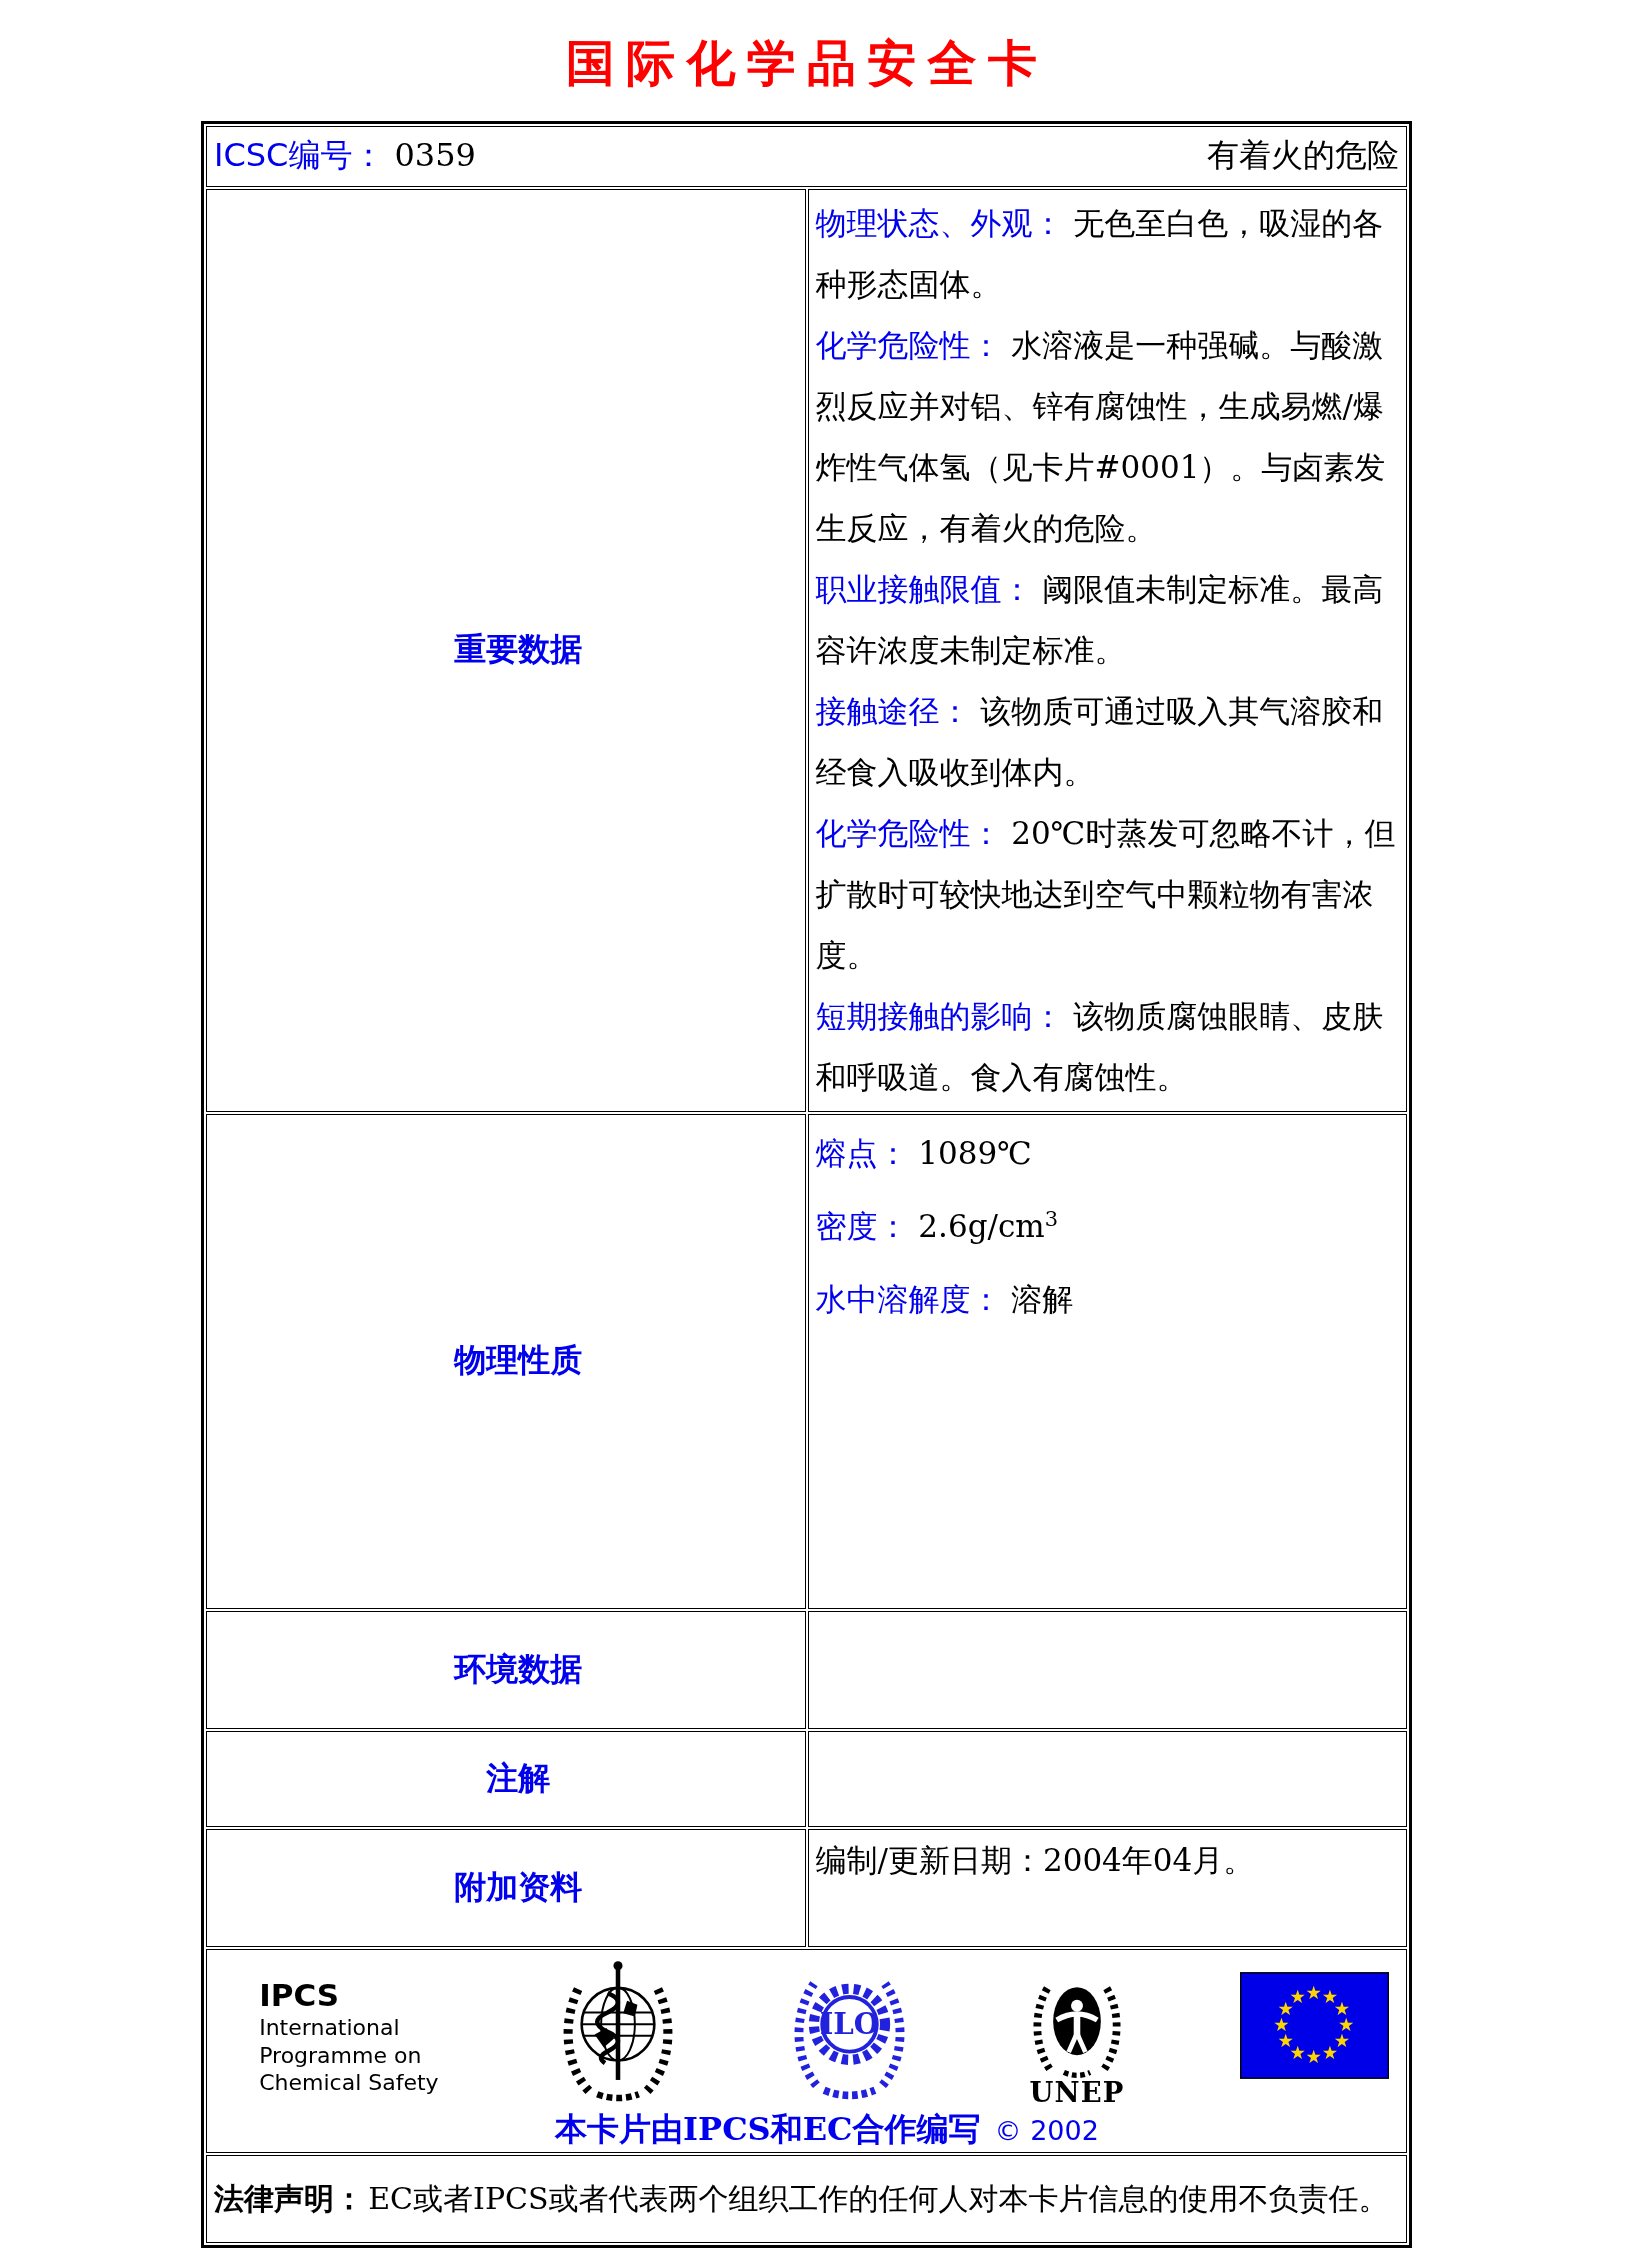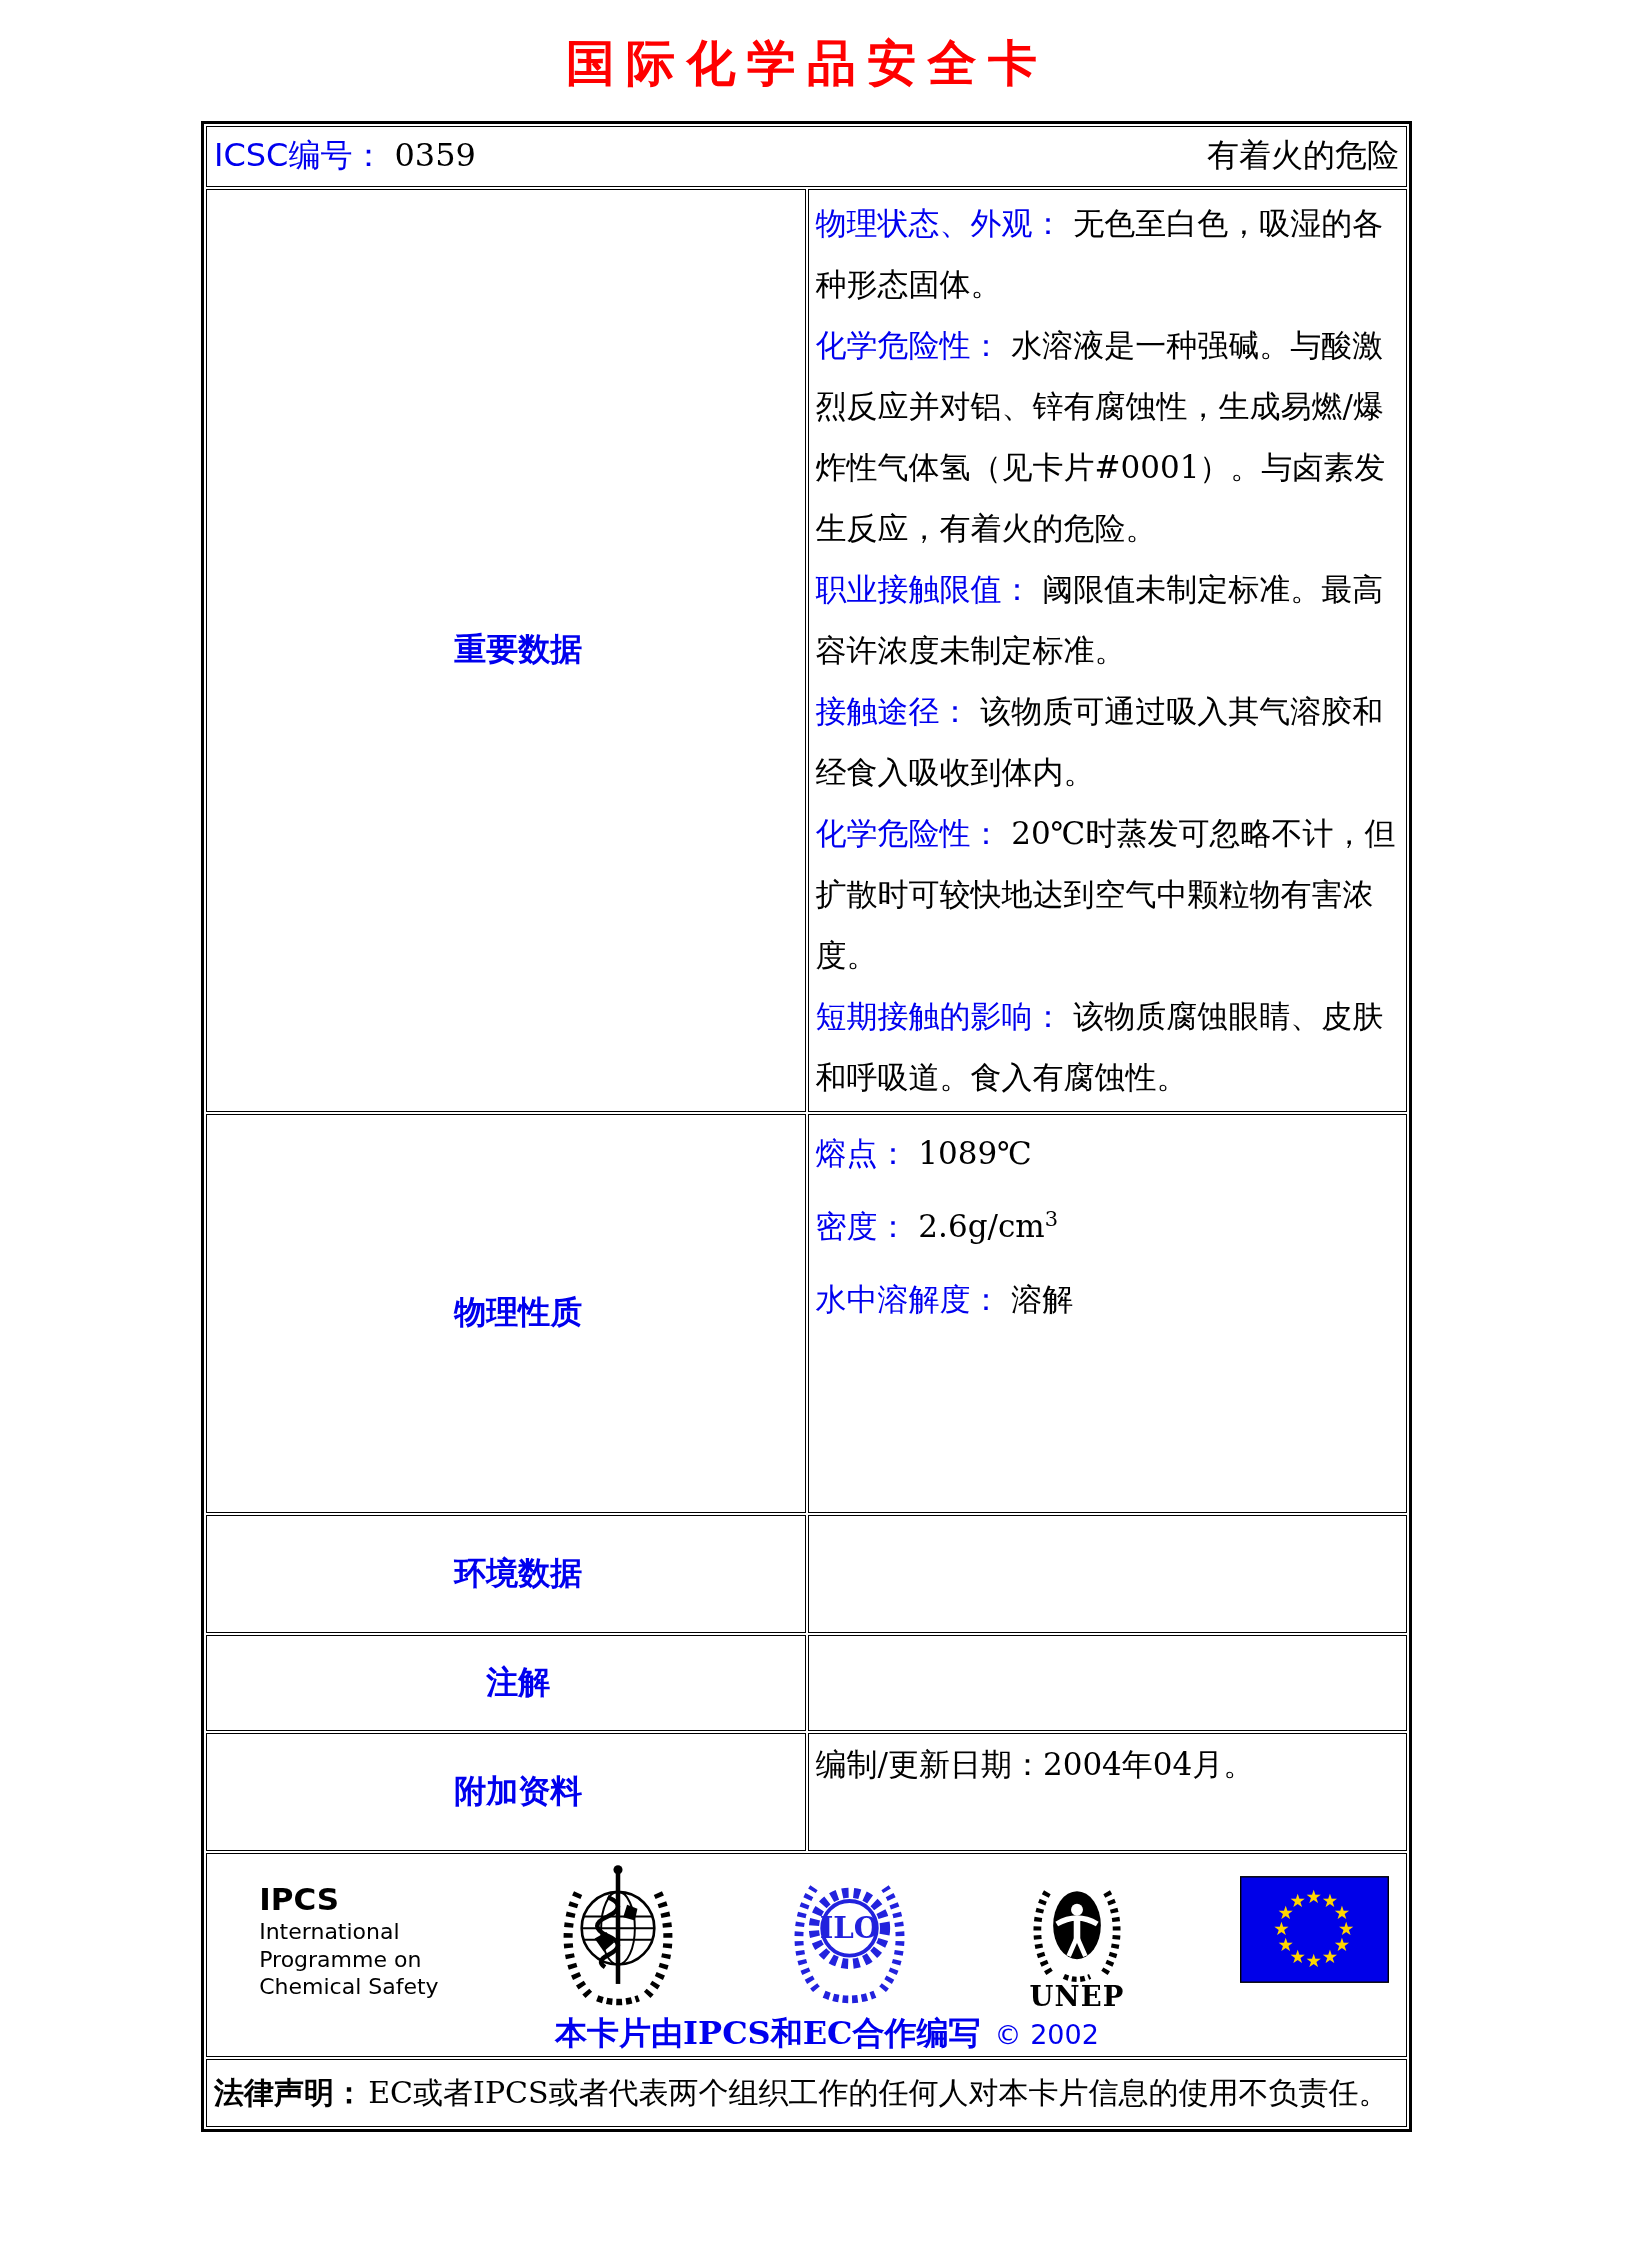--- a/index.html
+++ b/index.html
@@ -27,26 +27,26 @@
     background:#fff;table-layout:fixed;
   }
   td{border:1.4px solid #000;vertical-align:top;padding:2.8px 7px;background:#fff;}
   td.label-cell{
     width:175px;text-align:center;vertical-align:middle;
     font-family:"DejaVu Sans","Liberation Sans",sans-serif;
     font-weight:bold;font-size:32px;color:var(--label-blue);padding-left:32px;
   }
   .h-header{height:61px;vertical-align:middle;}
   .h-important{height:742px;}
-  .h-physical{height:399px;}
+  .h-physical{height:495px;}
   .h-env{height:118px;}
   .h-notes{height:96px;}
   .h-add{height:118px;}
   .h-logos{height:196px;vertical-align:top;padding-left:48px;}
-  .h-legal{height:68px;vertical-align:middle;}
+  .h-legal{height:88px;vertical-align:middle;}
   .header-flex{display:flex;justify-content:space-between;align-items:center;}
   .blue-label{
     font-family:"DejaVu Sans","Liberation Sans",sans-serif;
     font-weight:normal;color:var(--label-blue);
   }
   .hdr-left{font-size:32px;}
   .hdr-num{font-size:32px;color:#000;font-family:"DejaVu Serif","Liberation Serif",serif;margin-left:10px;font-weight:normal;}
   .hdr-name{font-size:32px;color:#000;}
   .content-cell{font-size:31px;line-height:61px;}
   .content-cell .blue-label{font-size:31px;}

